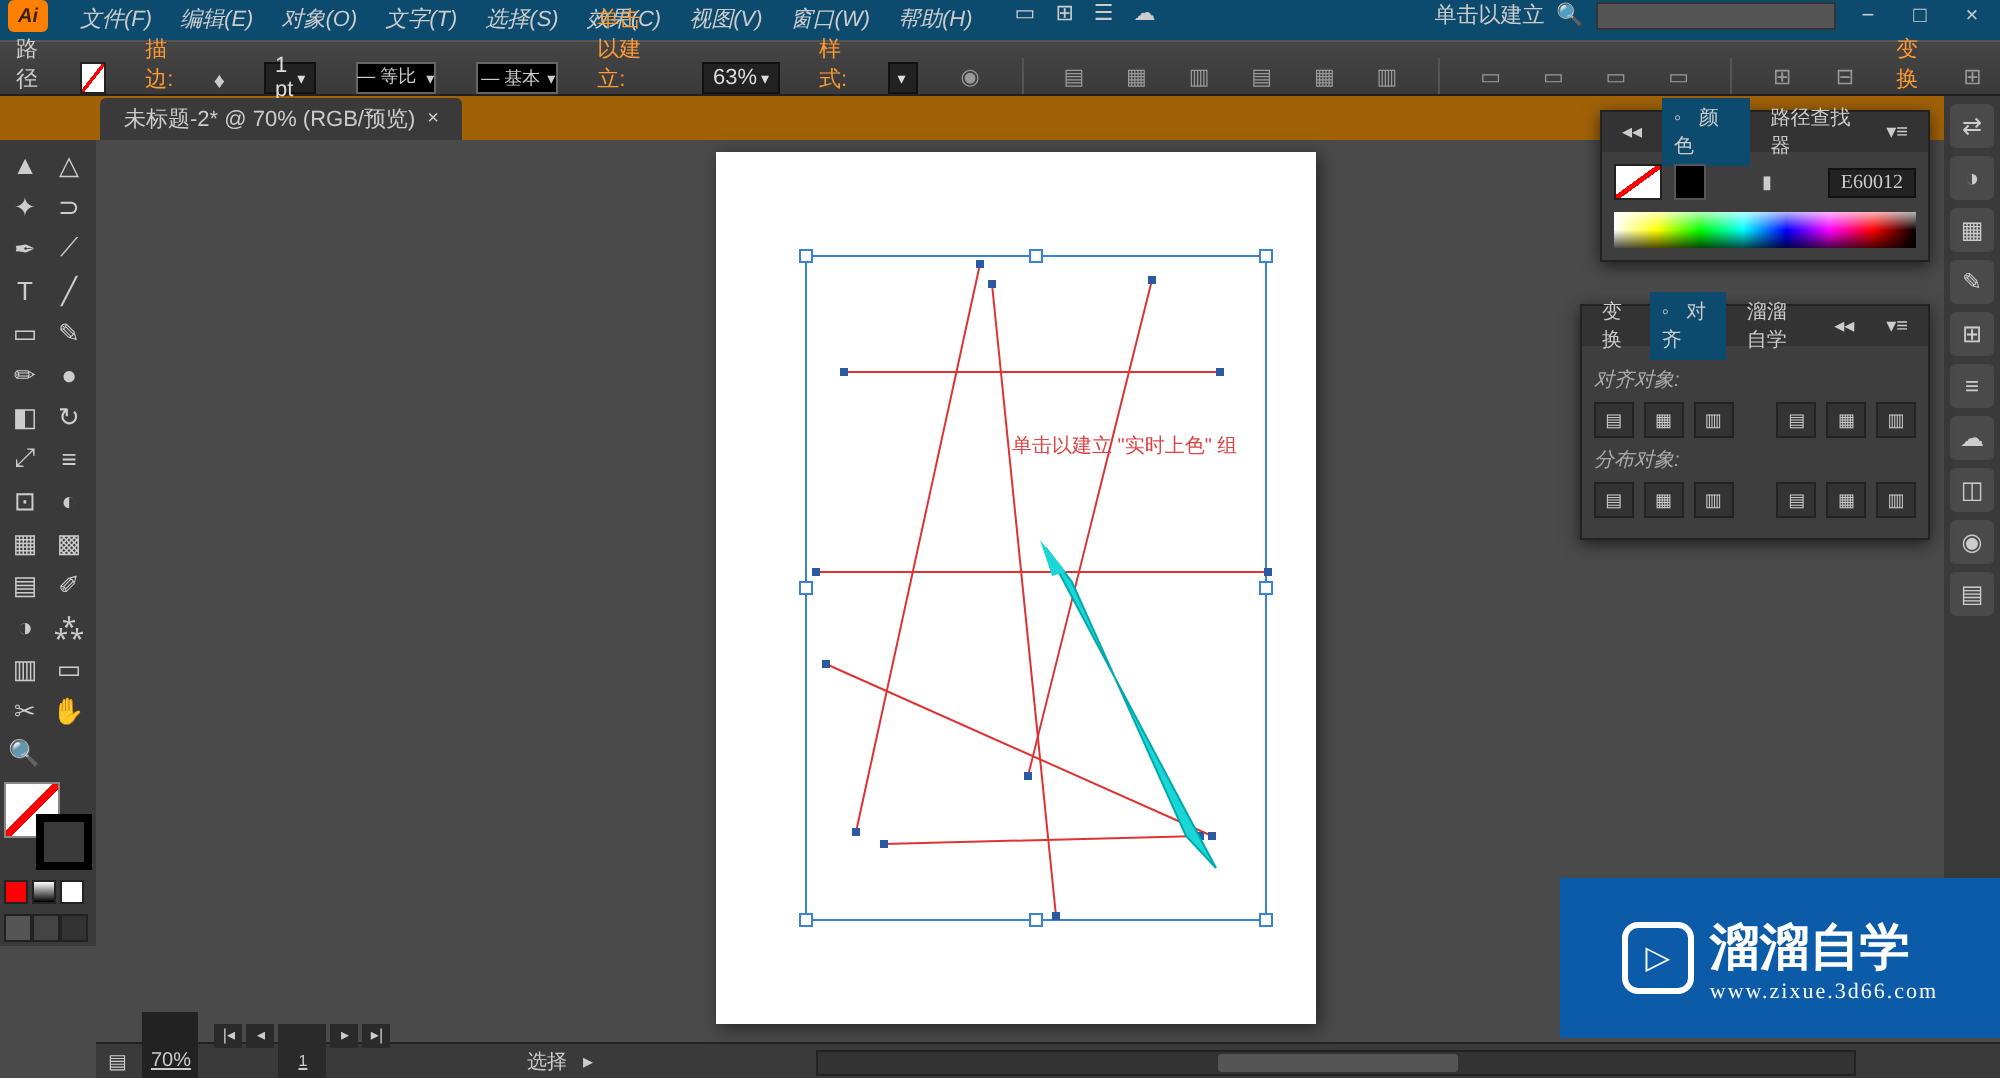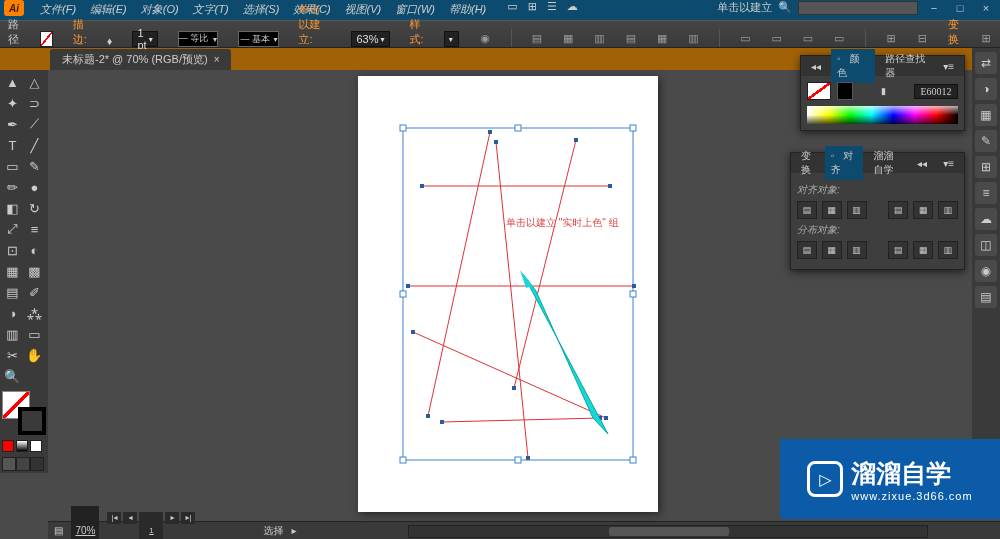--- a/index.html
+++ b/index.html
@@ -65,21 +65,21 @@
     
     .alignpanel { right: 35px; top: 152px; width: 175px; }
     .alignpanel .btnrow { display: flex; gap: 5px; margin-bottom: 4px; }
     .alignpanel .btnrow .albtn { width: 20px; height: 18px; background: #333; border: 1px solid #222; display: flex; align-items: center; justify-content: center; font-size: 9px; }
     .alignpanel .label { margin: 4px 0 4px 0; color: #aaa; font-size: 10px; font-style: italic; }
     
     .watermark { position: absolute; right: 0; bottom: 20px; width: 220px; height: 80px; background: #0b5ba8; display: flex; align-items: center; justify-content: center; gap: 8px; color: white; }
     .watermark .play { width: 36px; height: 36px; border: 3px solid white; border-radius: 8px; display: flex; align-items: center; justify-content: center; font-size: 16px; }
     .watermark .txt { display: flex; flex-direction: column; }
     .watermark .txt .big { font-size: 25px; font-weight: bold; }
-    .watermark .txt .small { font-size: 11px; letter-spacing: 1px; }
+    .watermark .txt .small { font-size: 11px; letter-spacing: 1px; font-family: Liberation Serif, serif; }
     
     .statusbar { position: absolute; left: 48px; right: 0; bottom: 0; height: 18px; background: #3a3a3a; border-top: 1px solid #222; display: flex; align-items: center; padding: 0 6px; gap: 8px; font-size: 10px; }
     .statusbar .field { background: #222; padding: 19px 4px; text-decoration: underline; }
     .statusbar .nav { display: flex; gap: 2px; }
     .statusbar .nav span { width: 14px; height: 12px; background: #2a2a2a; display: flex; align-items: center; justify-content: center; font-size: 8px; }
     .scrollbar-h { position: absolute; left: 360px; bottom: 1px; width: 520px; height: 13px; background: #333; border: 1px solid #222; }
     .scrollbar-h .thumb { position: absolute; left: 200px; width: 120px; top: 1px; bottom: 1px; background: #555; border-radius: 2px; }
   </style>
 </head>
 <body>

